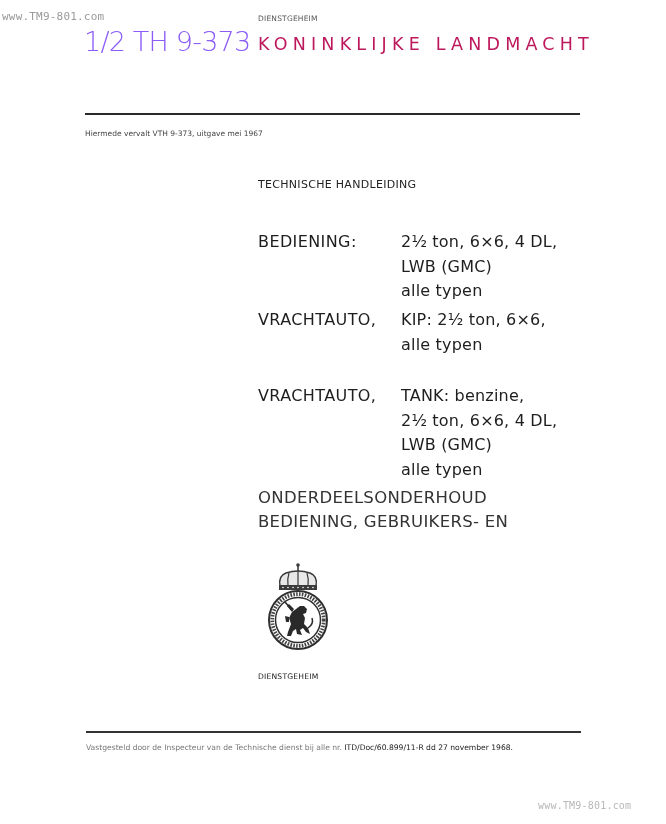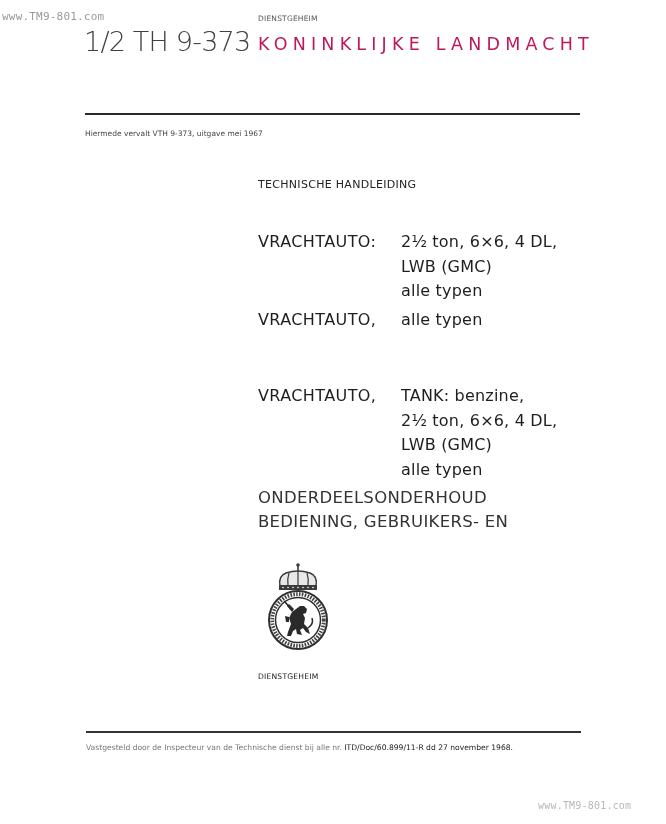--- a/index.html
+++ b/index.html
@@ -9,21 +9,21 @@
       font-family: "DejaVu Sans", sans-serif;
     }
     .abs { position: absolute; white-space: nowrap; }
     .watermark {
       font-family: "DejaVu Sans Mono", monospace; font-size: 11px; color: #9a9a9a;
       letter-spacing: 0.2px;
     }
     .watermark-top { left: 2px; top: 10px; }
     .watermark-bottom { left: 538px; top: 800px; color: #b8b8b8; font-size: 10px; }
     .doc-code {
-      left: 84px; top: 26px; font-size: 27px; color: #404040; letter-spacing: -0.8px;
+      left: 84px; top: 26px; font-size: 27px; color: #8b5cf6; letter-spacing: -0.8px;
       font-family: "DejaVu Sans", sans-serif; font-weight: 300;
     }
     .class-top { left: 258px; top: 14px; font-size: 7.5px; color: #555; letter-spacing: 0.2px; }
     .org-name {
       left: 258px; top: 34px; font-size: 17.5px; color: #be185d; letter-spacing: 5.2px;
       font-family: "DejaVu Sans", sans-serif;
     }
     .rule { position: absolute; background: #2a2a2a; }
     .rule-top { left: 85px; top: 113px; width: 495px; height: 1.5px; }
     .rule-bottom { left: 86px; top: 731px; width: 495px; height: 1.5px; background: #333; }
@@ -59,31 +59,32 @@
 <div class="abs class-top">DIENSTGEHEIM</div>
 <div class="abs org-name">KONINKLIJKE LANDMACHT</div>
 
 <div class="rule rule-top"></div>
 
 <div class="abs supersedes">Hiermede vervalt VTH 9-373, uitgave mei 1967</div>
 
 <div class="abs manual-type">TECHNISCHE HANDLEIDING</div>
 
 <div class="vehicle-block vb1">
-  <div class="label">VRACHTAUTO:</div>
+  <div class="label">BEDIENING:</div>
   <div class="desc">
     <div>2½ ton, 6×6, 4 DL,</div>
     <div>LWB (GMC)</div>
     <div>alle typen</div>
   </div>
 </div>
 
 <div class="vehicle-block vb2">
   <div class="label">VRACHTAUTO,</div>
   <div class="desc">
+    <div>KIP: 2½ ton, 6×6,</div>
     <div>alle typen</div>
   </div>
 </div>
 
 <div class="vehicle-block vb3">
   <div class="label">VRACHTAUTO,</div>
   <div class="desc">
     <div>TANK: benzine,</div>
     <div>2½ ton, 6×6, 4 DL,</div>
     <div>LWB (GMC)</div>

